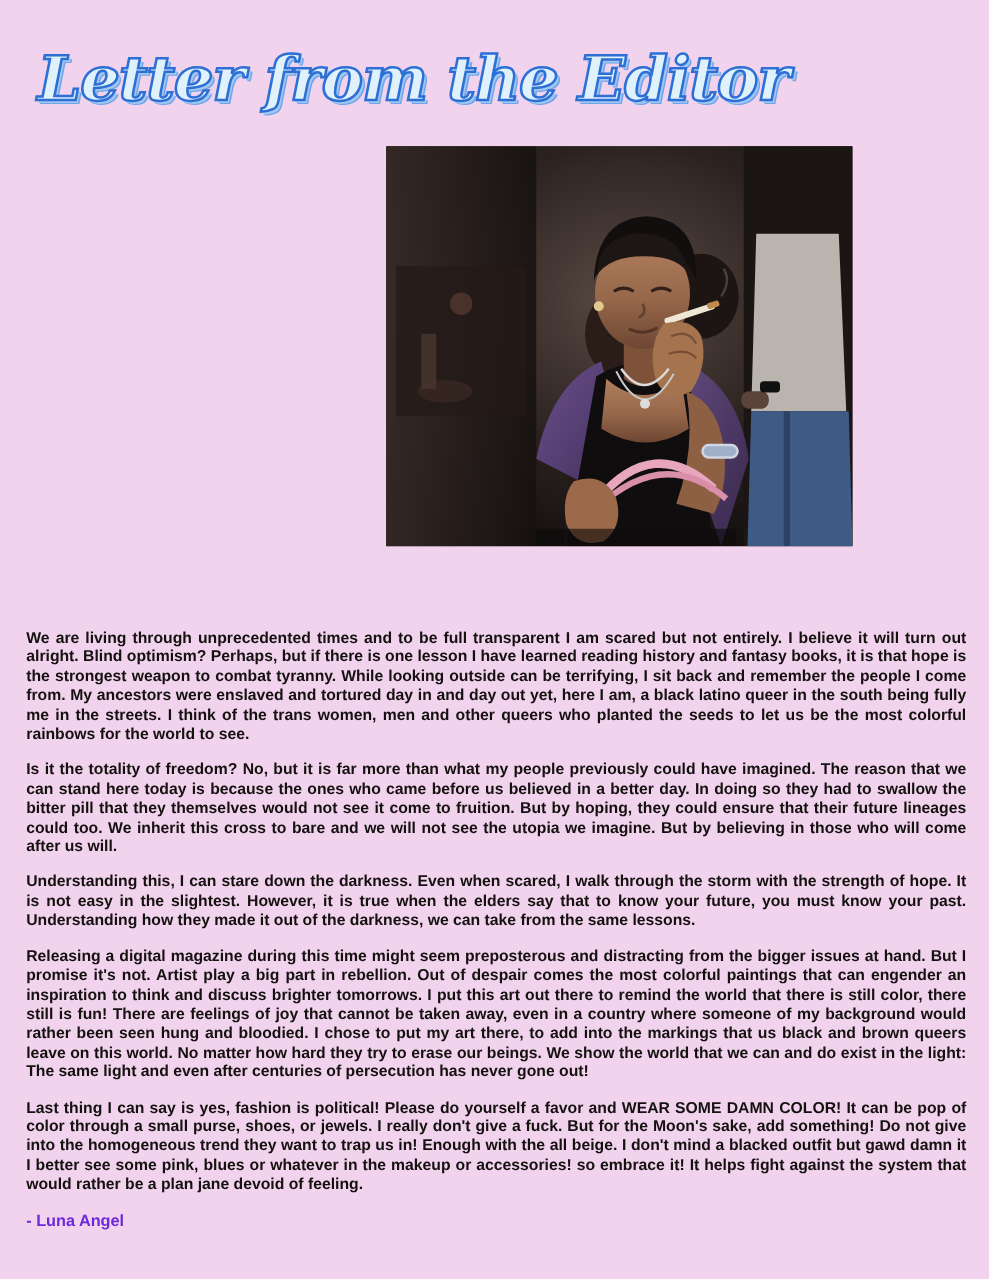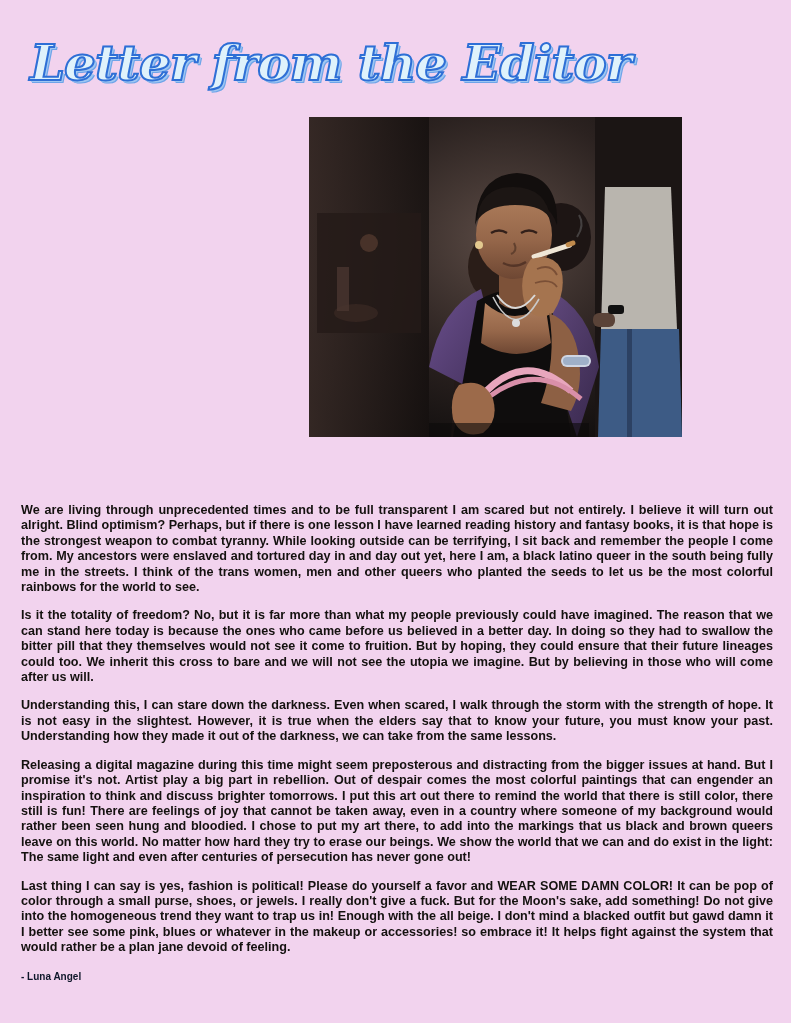--- a/index.html
+++ b/index.html
@@ -68,23 +68,23 @@
     line-height: 15.4px;
     color: #14110f;
     text-align: justify;
     margin-top: 48px;
   }
   .body-copy p {
     margin: 0 0 13px 0;
   }
   .signature {
     margin-top: 9px;
-    font-size: 10px;
+    font-size: 13px;
     font-weight: bold;
-    color: #0f172a;
+    color: #6d28d9;
   }
 </style>
 </head>
 <body>
 
 <div class="page">
 
   <div class="title-wrap">
     <div class="title">Letter from the Editor</div>
   </div>

